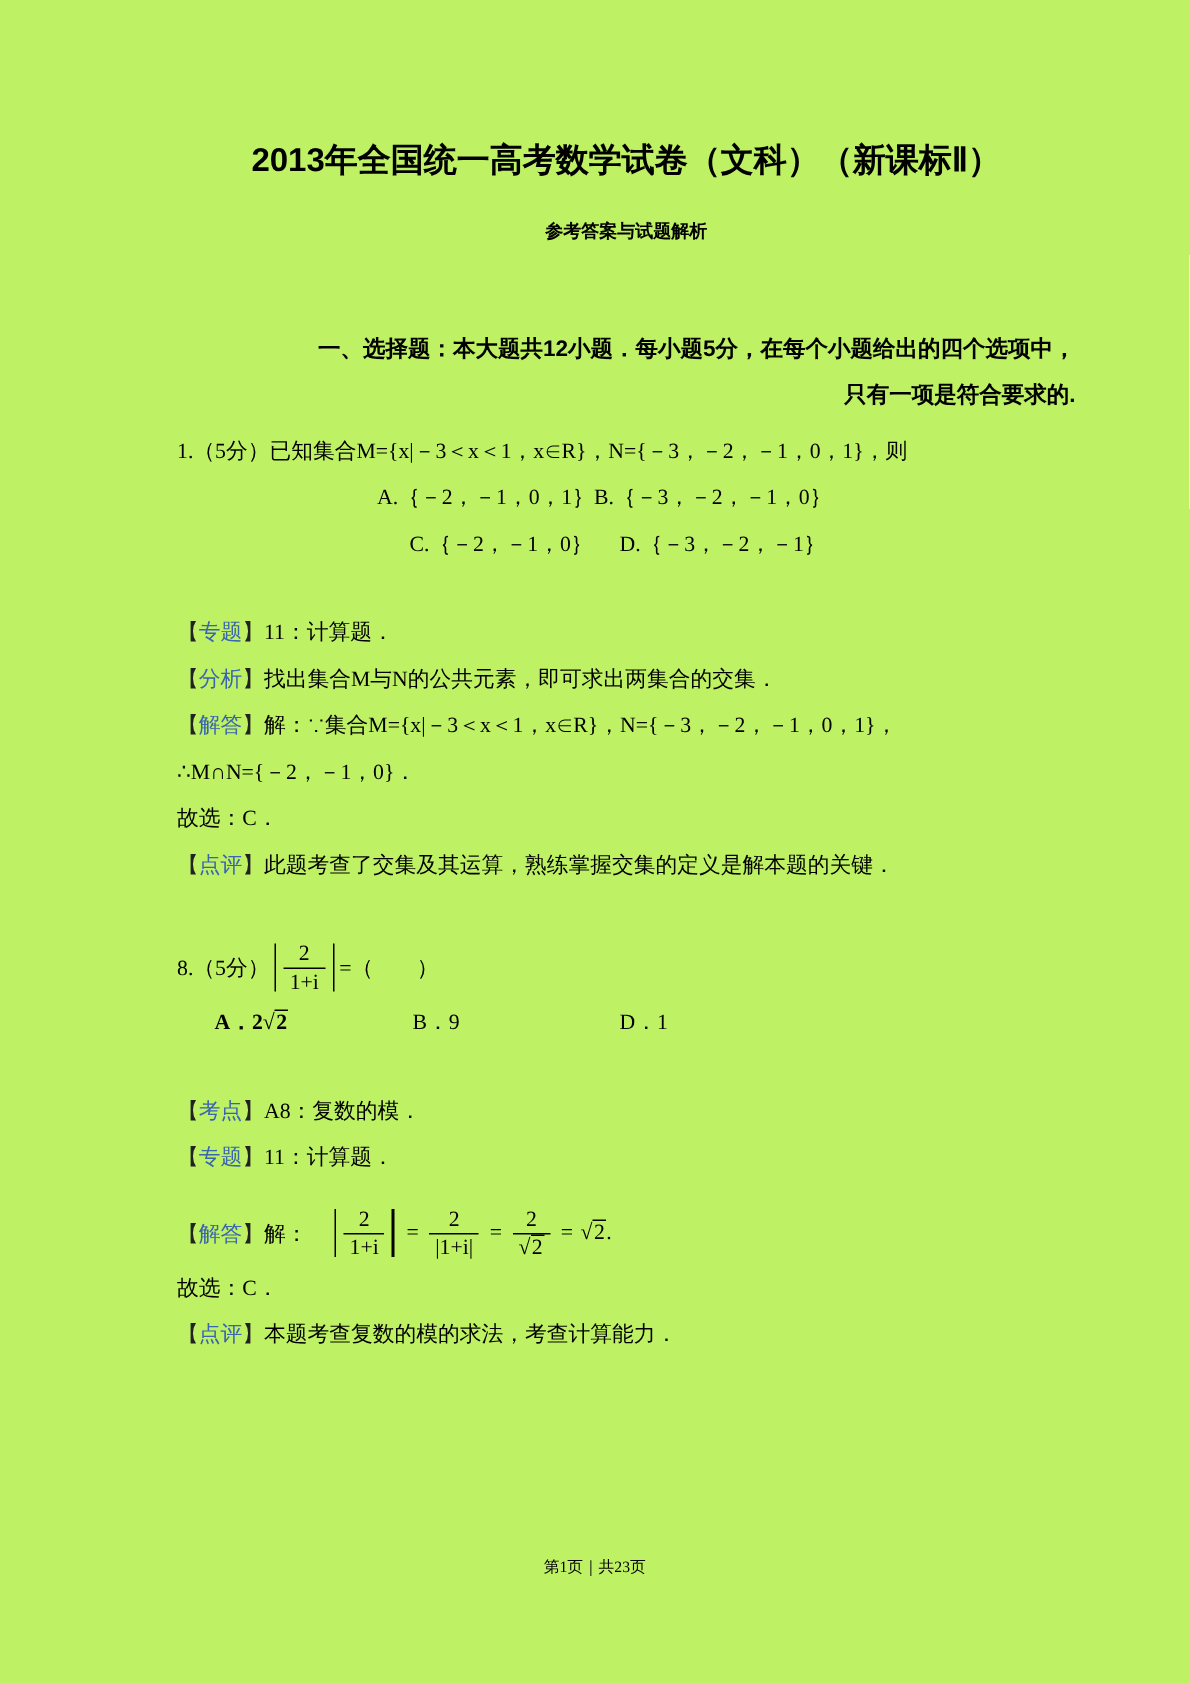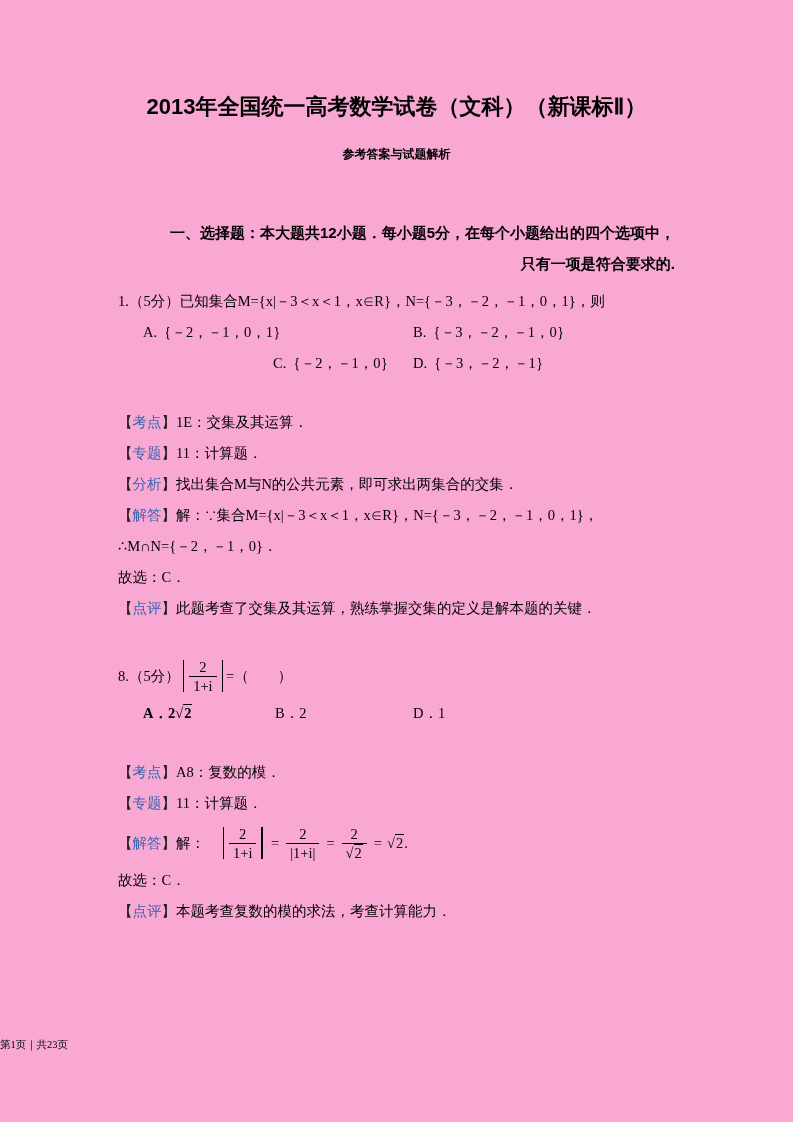--- a/index.html
+++ b/index.html
@@ -1,53 +1,53 @@
 <!DOCTYPE html>
 <html><head>
 <meta charset="utf-8">
 <style>
   * { margin:0; padding:0; box-sizing:border-box; }
   html,body { background:#ffffff; }
   body { font-family:"Liberation Serif", serif; color:#000; }
-  .page { width:793px; height:1122px; margin:0 auto; background:#f9a8d4; position:relative;
-          padding:92px 118px 0 118px; overflow:hidden; }
+  .page { width:793px; height:1122px; margin:0 auto; background:#bef264; position:relative;
+          padding:92px 76px 0 118px; overflow:hidden; }
   .title { font-size:22px; font-weight:700; text-align:center; white-space:nowrap;
            font-family:"Liberation Sans", sans-serif; }
   .subtitle { font-size:12px; font-weight:700; text-align:center; margin-top:24px;
               font-family:"Liberation Sans", sans-serif; }
   .section-heading { margin-top:54px;text-align:right; }
   .section-heading .line { font-weight:700; font-size:15px; font-family:"Liberation Sans", sans-serif; }
   .line { font-size:14.5px; line-height:31px; white-space:nowrap; }
   .indent { padding-left:25px; }
   .question { margin-top:7px; }
-  .ml25 { margin-left:25px; }
+  .ml25 { margin-left:8px;text-align:right; }
   .ml155 { margin-left:155px; }
   .w270 { display:inline-block; width:270px; }
   .w140 { display:inline-block; width:140px; }
   .answer-block { margin-top:28px; }
   .q2-question { margin-top:30px; }
   .tag .br { color:#222; }
   .tag .tw { color:#3a65af; }
   .mathline { display:flex; align-items:center; font-size:14.5px; white-space:nowrap; }
   .mathline > * { flex:none; }
   .stem-math { height:44px; }
-  .jieda-math { height:44px; margin-top:2px; }
+  .jieda-math { height:44px; margin-top:12px; }
   .vbar { width:1.5px; height:32px; background:#000; margin:0 3px; }
   .frac { display:inline-flex; flex-direction:column; text-align:center; margin:0 2px; }
   .frac .num { border-bottom:1.4px solid #000; padding:0 5px; line-height:18px; }
   .frac .den { padding:0 4px; line-height:18px; }
   .eq { margin:0 5px; }
   .sqrt { white-space:nowrap; }
   .sq-body { border-top:1.4px solid #000; padding:0 1px; }
   .opts-row .opt { display:inline-block; }
   .q2opts { display:flex; align-items:center; }
   .q2opts .wA { width:132px; margin-left:25px;font-weight:bold; }
   .q2opts .wB { width:138px; }
   .q2opts .wC { width:135px; }
-  .footer { position:absolute; left:0; right:0; bottom:70px; 
+  .footer { position:absolute; left:0; right:0; bottom:70px; text-align:center;
             font-size:10.5px; color:#000; }
 </style>
 </head>
 <body>
 
 <div class="page">
 
   <div class="title">2013年全国统一高考数学试卷（文科）（新课标Ⅱ）</div>
   <div class="subtitle">参考答案与试题解析</div>
 
@@ -60,23 +60,20 @@
     <div class="line">1.（5分）已知集合M={x|－3＜x＜1，x∈R}，N={－3，－2，－1，0，1}，则</div>
     <div class="line opts-row">
       <span class="opt ml25 w270">A.｛－2，－1，0，1｝</span><span class="opt">B.｛－3，－2，－1，0｝</span>
     </div>
     <div class="line opts-row">
       <span class="opt ml155 w140">C.｛－2，－1，0｝</span><span class="opt">D.｛－3，－2，－1｝</span>
     </div>
   </div>
 
   <div class="answer-block">
-    <div class="line">
-      <span class="tag"><span class="br">【</span><span class="tw">考点</span><span class="br">】</span></span><span>1E：交集及其运算．</span>
-    </div>
     <div class="line">
       <span class="tag"><span class="br">【</span><span class="tw">专题</span><span class="br">】</span></span><span>11：计算题．</span>
     </div>
     <div class="line">
       <span class="tag"><span class="br">【</span><span class="tw">分析</span><span class="br">】</span></span><span>找出集合M与N的公共元素，即可求出两集合的交集．</span>
     </div>
     <div class="line">
       <span class="tag"><span class="br">【</span><span class="tw">解答</span><span class="br">】</span></span><span>解：∵集合M={x|－3＜x＜1，x∈R}，N={－3，－2，－1，0，1}，</span>
     </div>
     <div class="line">∴M∩N={－2，－1，0}．</div>
@@ -92,21 +89,21 @@
       <span class="vbar"></span>
       <span class="frac">
           <span class="num">2</span>
           <span class="den">1+i</span>
         </span>
       <span class="vbar"></span>
       <span>=（　　）</span>
     </div>
     <div class="line q2opts">
       <span class="opt wA"><span>A．2</span><span class="sqrt"><span class="sq-sign">√</span><span class="sq-body">2</span></span></span>
-      <span class="opt wB">B．2</span>
+      <span class="opt wB">B．9</span>
       <span class="opt">D．1</span>
     </div>
   </div>
 
   <div class="answer-block">
     <div class="line">
       <span class="tag"><span class="br">【</span><span class="tw">考点</span><span class="br">】</span></span><span>A8：复数的模．</span>
     </div>
     <div class="line">
       <span class="tag"><span class="br">【</span><span class="tw">专题</span><span class="br">】</span></span><span>11：计算题．</span>

